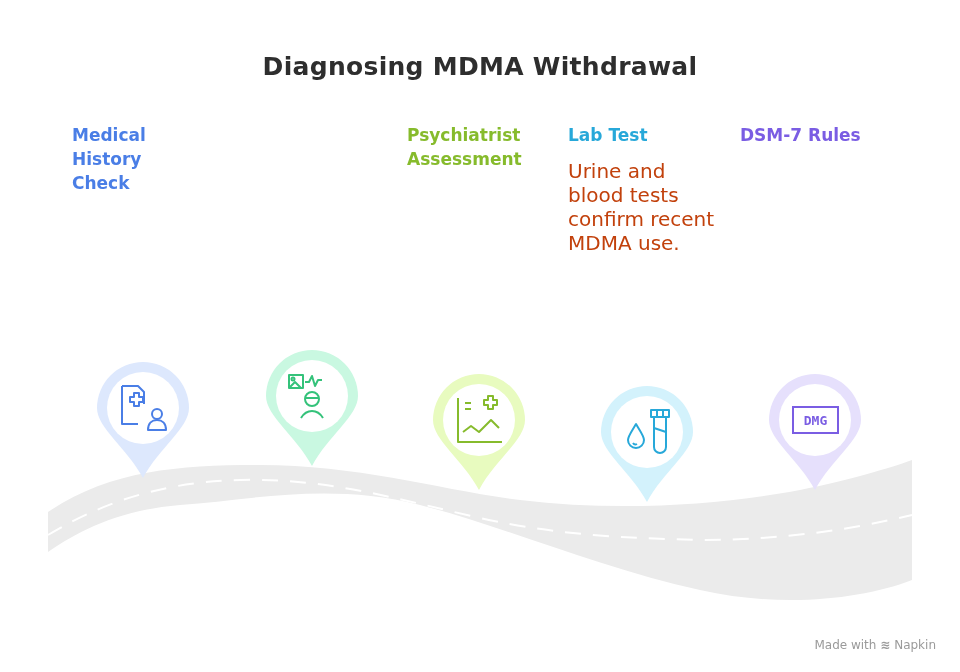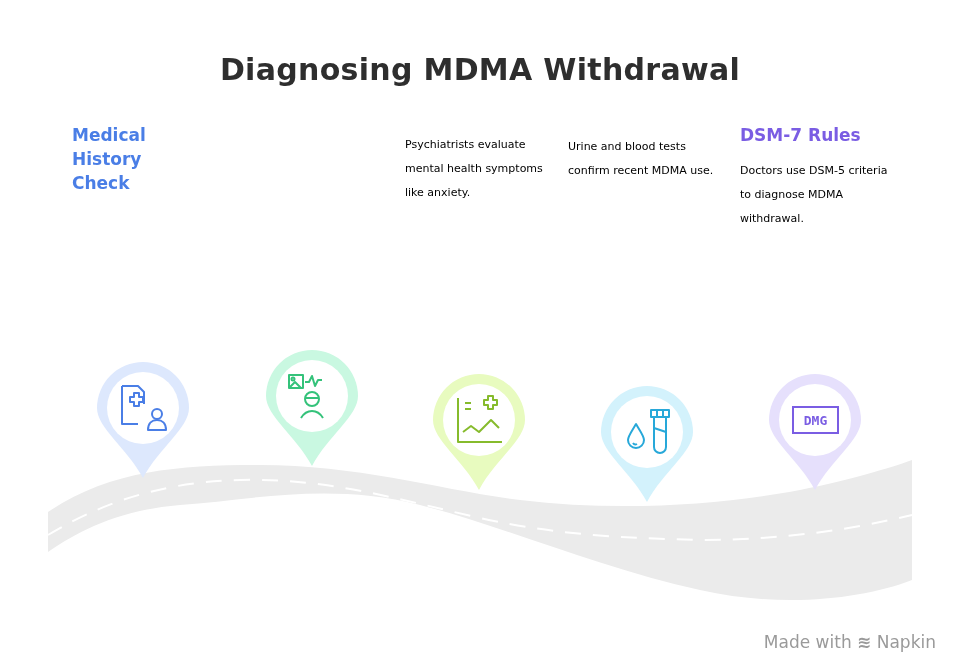--- a/index.html
+++ b/index.html
@@ -1,42 +1,42 @@
 <!DOCTYPE html>
 <html><head>
 <meta charset="utf-8">
 <style>
   html,body{margin:0;padding:0;background:#fff;}
   body{width:960px;height:672px;position:relative;overflow:hidden;font-family:"DejaVu Sans",sans-serif;}
-  .title{position:absolute;top:52px;left:0;width:960px;text-align:center;font-weight:bold;font-size:30px;color:#2e2e2e;letter-spacing:0.3px;}
+  .title{position:absolute;top:52px;left:0;width:960px;text-align:center;font-weight:bold;font-size:25px;color:#2e2e2e;letter-spacing:0.3px;}
   .step{position:absolute;top:123px;width:150px;text-align:left;}
   .step-head{font-weight:bold;font-size:17px;line-height:24px;}
-  .step-desc{font-size:11px;line-height:24px;color:#000000;margin-top:10px;}
+  .step-desc{font-size:20px;line-height:24px;color:#c2410c;margin-top:10px;}
   svg.road{position:absolute;left:0;top:0;}
-  .footer{position:absolute;right:24px;bottom:20px;font-size:17px;color:#9a9a9a;}
+  .footer{position:absolute;right:24px;bottom:20px;font-size:12px;color:#9a9a9a;}
 </style>
 </head>
 <body>
 
 <div class="title">Diagnosing MDMA Withdrawal</div>
 
 <div class="step" style="left:42px;">
   <div class="step-head" style="color:#4a7ee6;width:90px;margin-left:30px;">Medical History Check</div>
 </div>
 <div class="step" style="left:225px;">
 </div>
 <div class="step" style="left:402px;">
-  <div class="step-desc" style="width:145px;margin-left:3px;">Psychiatrists evaluate mental health symptoms like anxiety.</div>
+  <div class="step-head" style="color:#86bb2c;width:140px;margin-left:5px;">Psychiatrist Assessment</div>
 </div>
 <div class="step" style="left:568px;">
+  <div class="step-head" style="color:#27a8d9;">Lab Test</div>
   <div class="step-desc" style="margin-top:12px;">Urine and blood tests confirm recent MDMA use.</div>
 </div>
 <div class="step" style="left:740px;">
   <div class="step-head" style="color:#7a5de3;">DSM-7 Rules</div>
-  <div class="step-desc" style="margin-top:12px;">Doctors use DSM-5 criteria to diagnose MDMA withdrawal.</div>
 </div>
 
 <svg class="road" width="960" height="672" viewBox="0 0 960 672">
   <path fill="#ebebeb" d="M48,512 C110,470 180,465 260,465 C360,465 440,490 520,500 C620,512 720,505 800,490 C850,480 890,468 912,460 L912,580 C860,600 780,608 700,590 C600,568 500,525 420,505 C330,482 250,500 180,505 C120,510 80,530 48,552 Z"></path>
   <path fill="none" stroke="#ffffff" stroke-width="2" stroke-dasharray="16,12" d="M48,535 C90,510 150,482 240,480 C330,478 400,500 480,518 C560,536 630,538 700,540 C780,540 850,530 912,515"></path>
 
   <g>
     <path fill="#dde8fd" d="M97,408 a46,46 0 1,1 92,0 c0,20 -30,40 -46,70 c-16,-30 -46,-50 -46,-70 z"></path>
     <circle cx="143" cy="408" r="36" fill="#fff"></circle>
     <g fill="none" stroke="#4a7ee6" stroke-width="2" stroke-linejoin="round">

